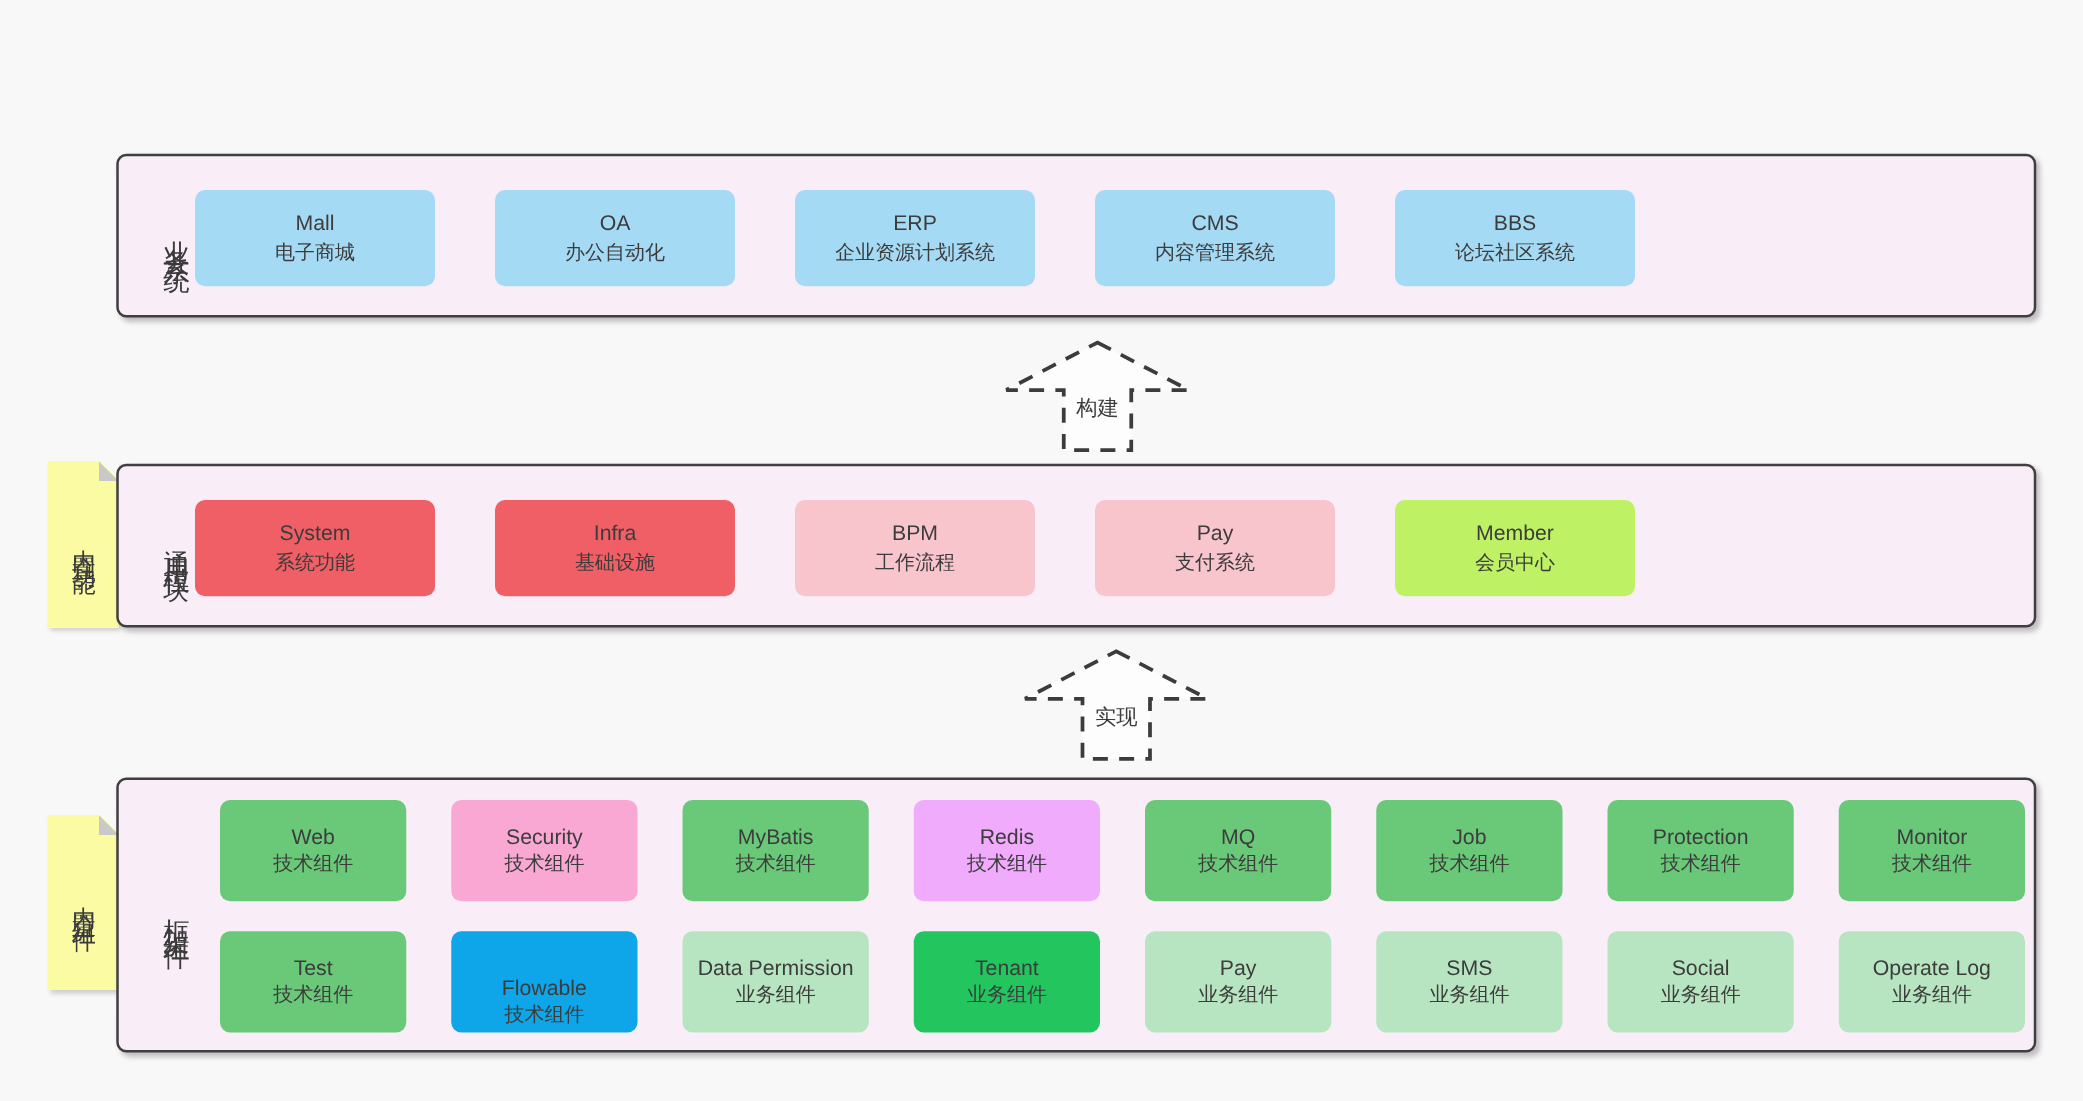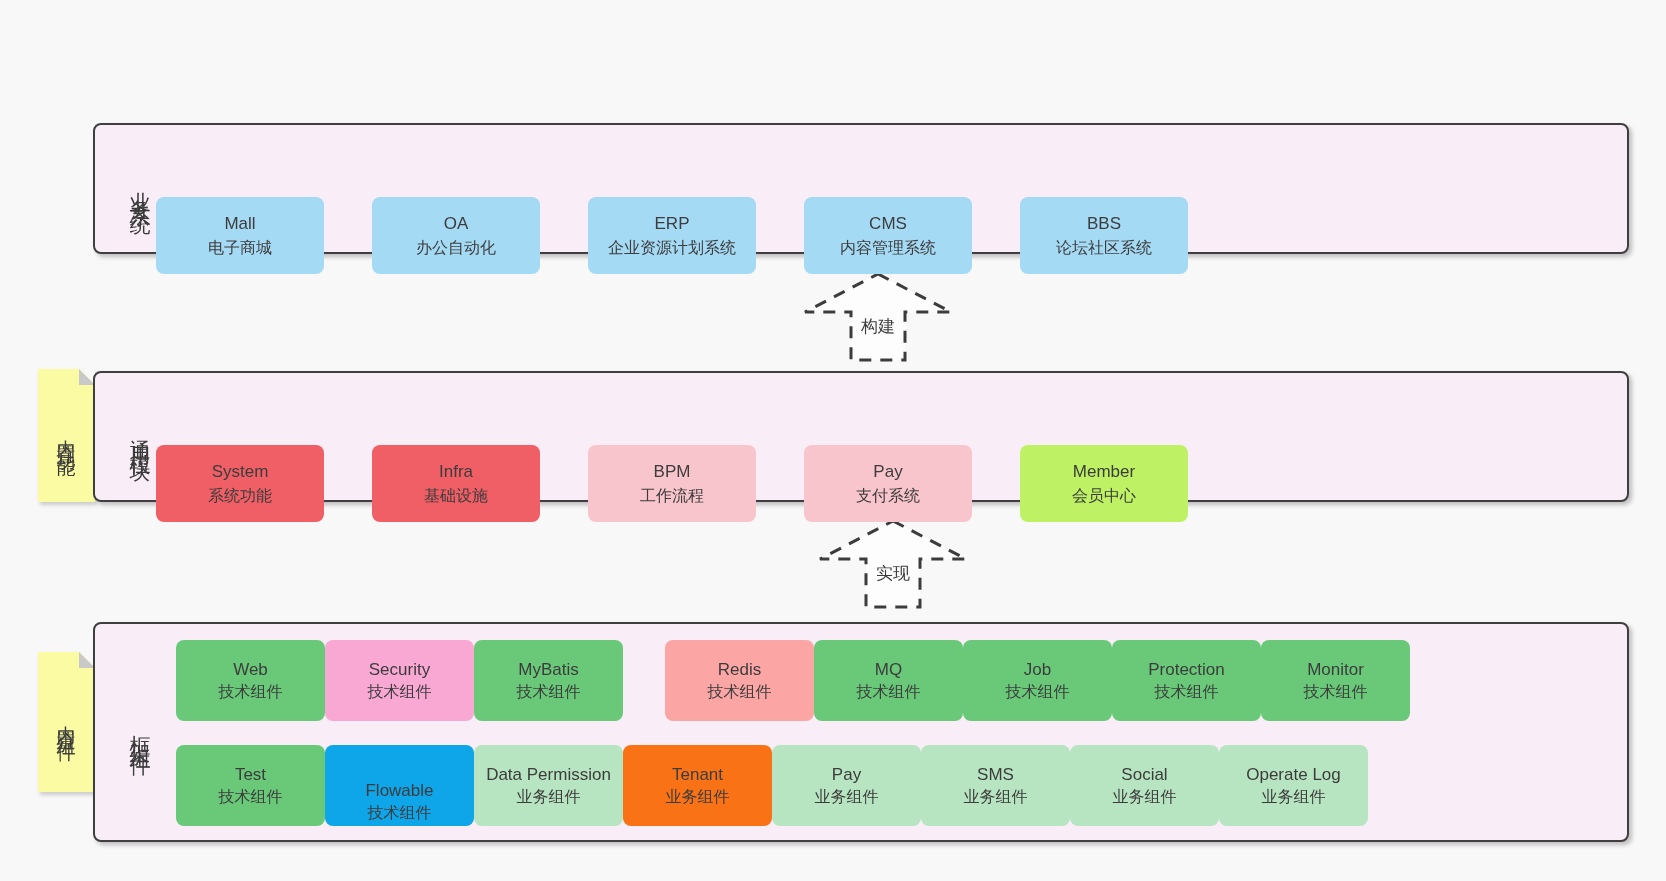--- a/index.html
+++ b/index.html
@@ -18,29 +18,29 @@
   .panel-2{top:371px;height:131px;}
   .panel-3{top:622px;height:220px;}
   .side-label{
     position:absolute;left:4px;top:50%;transform:translateY(-50%);
     width:52px;display:flex;justify-content:center;
     writing-mode:vertical-rl;text-orientation:upright;
     font-size:21px;letter-spacing:7px;color:#3a3a3a;line-height:1;
   }
   .boxrow{position:absolute;left:61px;display:flex;}
   .boxrow.wide{gap:48px;top:27px;}
-  .boxrow.narrow{padding-left:20px;}
+  .boxrow.narrow{gap:36px;padding-left:20px;}
   .row-a{top:16px;}
   .row-b{top:121px;}
   .box{
     box-sizing:border-box;border-radius:8px;
     display:flex;flex-direction:column;align-items:center;justify-content:center;
     text-align:center;padding:2px 6px;
   }
-  .box-wide{width:168px;height:77px;margin-top:45px;}
+  .box-wide{width:192px;height:77px;}
   .box-narrow{width:149px;height:81px;}
   .box .en{font-size:17px;line-height:24px;}
   .box .zh{font-size:16px;line-height:24px;}
   .box-narrow .en,.box-narrow .zh{line-height:22px;}
   .note{
     position:absolute;left:38px;width:57px;z-index:0;
     box-shadow:2px 3px 4px rgba(0,0,0,.18);
   }
   .note-1{top:369px;height:133px;}
   .note-2{top:652px;height:140px;}
@@ -154,21 +154,21 @@
         <span class="zh">技术组件</span>
       </div>
       <div class="box box-narrow" style="background: #f9a8d4;">
         <span class="en">Security</span>
         <span class="zh">技术组件</span>
       </div>
       <div class="box box-narrow" style="background: rgb(105, 201, 121);">
         <span class="en">MyBatis</span>
         <span class="zh">技术组件</span>
       </div>
-      <div class="box box-narrow" style="background: #fca5a5; margin-left: 42px;">
+      <div class="box box-narrow" style="background: #f0abfc;">
         <span class="en">Redis</span>
         <span class="zh">技术组件</span>
       </div>
       <div class="box box-narrow" style="background: rgb(105, 201, 121);">
         <span class="en">MQ</span>
         <span class="zh">技术组件</span>
       </div>
       <div class="box box-narrow" style="background: rgb(105, 201, 121);">
         <span class="en">Job</span>
         <span class="zh">技术组件</span>
@@ -188,21 +188,21 @@
         <span class="zh">技术组件</span>
       </div>
       <div class="box box-narrow" style="background: #0ea5e9; justify-content: flex-end;">
         <span class="en">Flowable</span>
         <span class="zh">技术组件</span>
       </div>
       <div class="box box-narrow" style="background: rgb(184, 229, 193);">
         <span class="en">Data Permission</span>
         <span class="zh">业务组件</span>
       </div>
-      <div class="box box-narrow" style="background: #f97316;">
+      <div class="box box-narrow" style="background: #22c55e;">
         <span class="en">Tenant</span>
         <span class="zh">业务组件</span>
       </div>
       <div class="box box-narrow" style="background: rgb(184, 229, 193);">
         <span class="en">Pay</span>
         <span class="zh">业务组件</span>
       </div>
       <div class="box box-narrow" style="background: rgb(184, 229, 193);">
         <span class="en">SMS</span>
         <span class="zh">业务组件</span>

